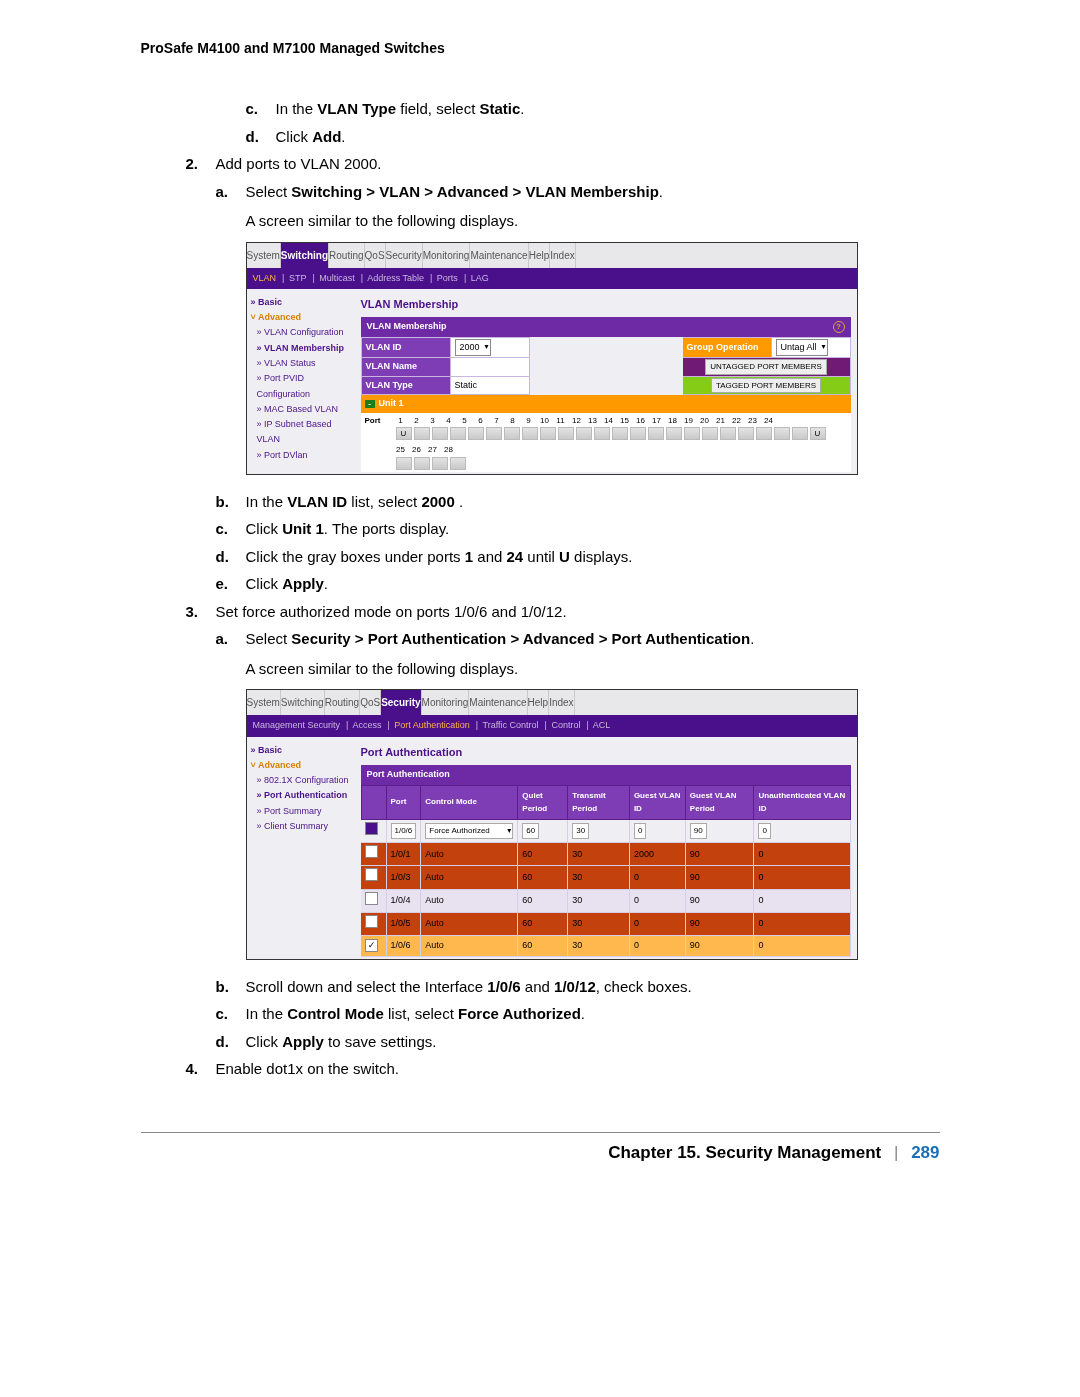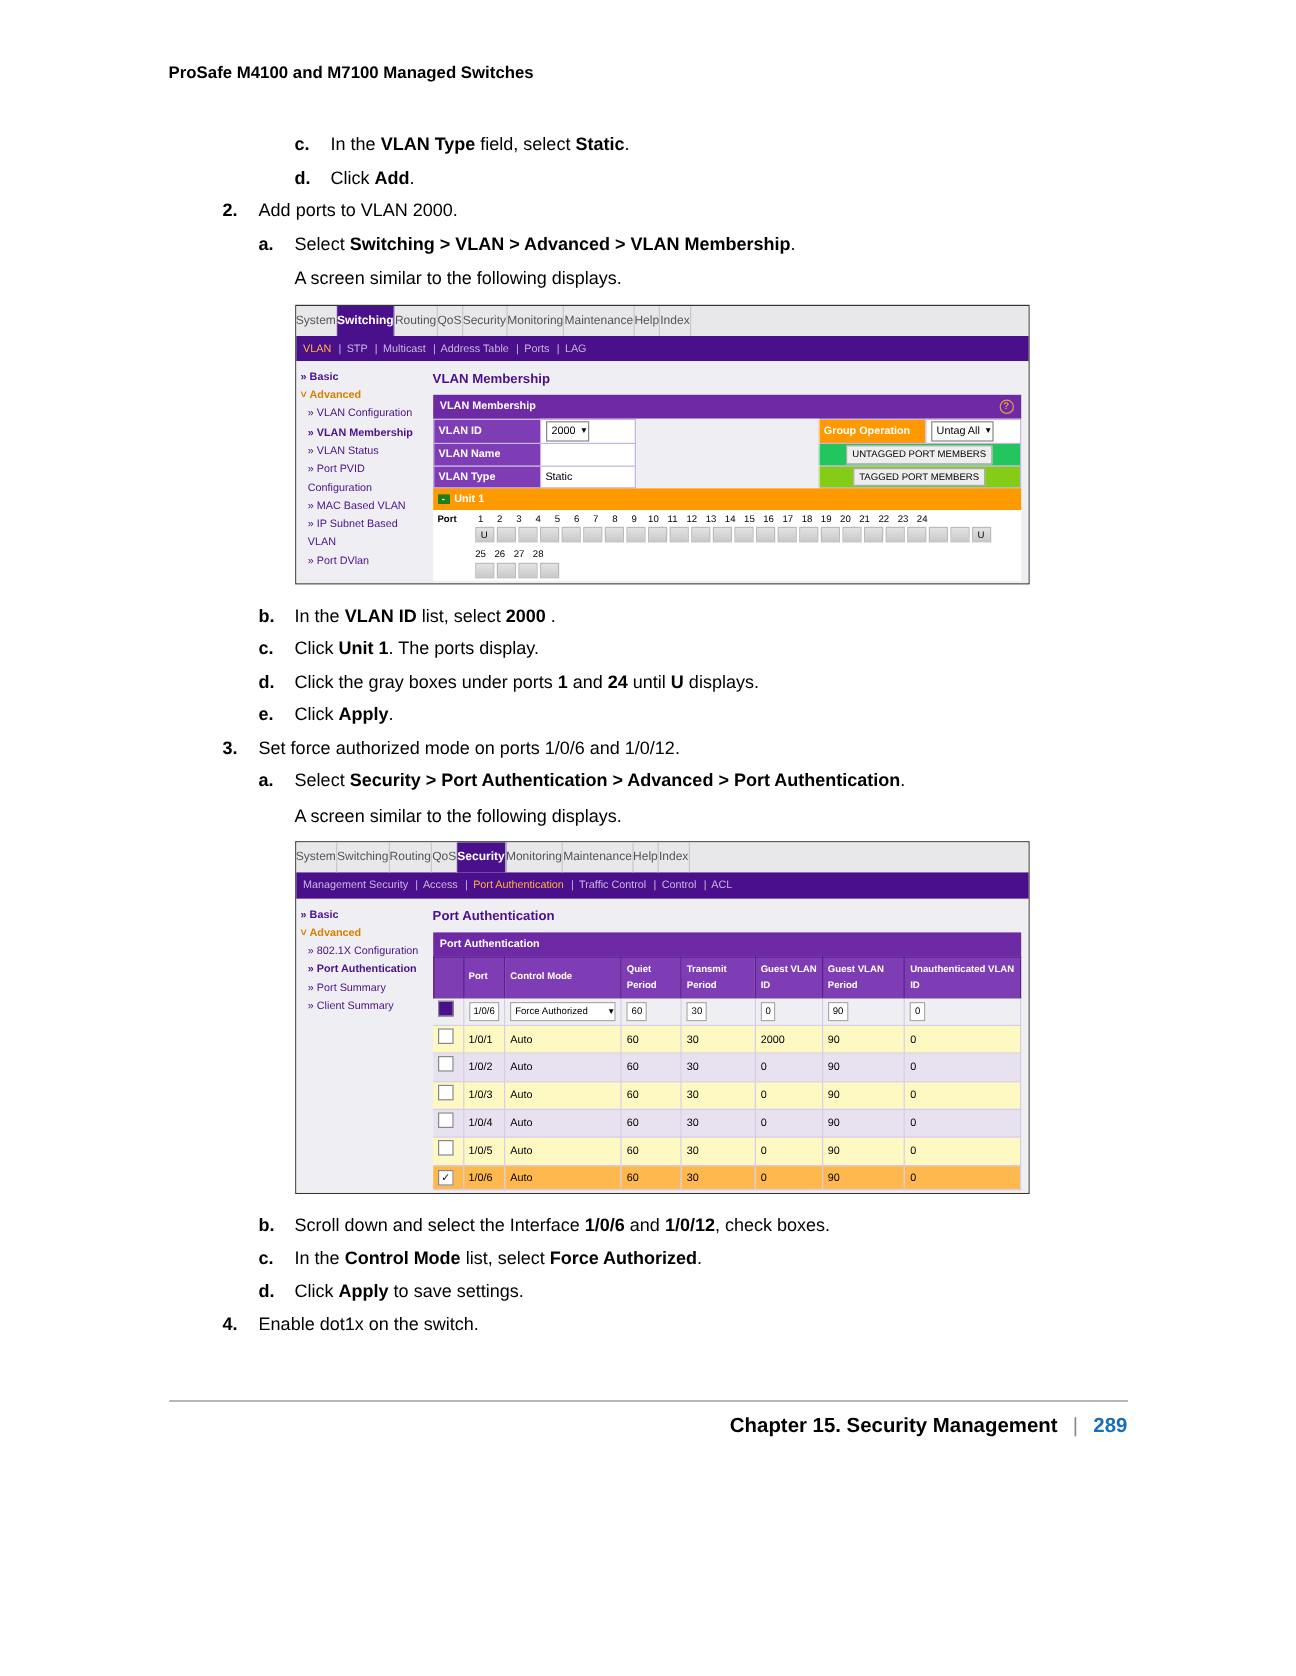--- a/index.html
+++ b/index.html
@@ -5,21 +5,21 @@
   body {
     margin: 0;
     padding: 0;
     background: #fff;
     font-family: Arial, Helvetica, sans-serif;
     color: #000;
     font-size: 15px;
   }
   .page {
     width: 959px;
-    margin: 12px auto;
+    margin: 0 auto;
     padding: 40px 80px 40px 80px;
     box-sizing: border-box;
   }
   .doc-header {
     font-weight: bold;
     font-size: 14px;
     margin-bottom: 40px;
   }
   .content {
     padding-left: 45px;
@@ -210,21 +210,21 @@
   }
   table.grid td {
     padding: 2px 4px;
     border-right: 1px solid #d8cde6;
     border-bottom: 1px solid #d8cde6;
   }
   table.grid tr.hdrrow td {
     background: #efeff3;
   }
   table.grid tr.alt td { background: #e8e2f0; }
-  table.grid tr.norm td { background: #fef9c3; }
+  table.grid tr.norm td { background: #c2410c; }
   table.grid tr.selrow td { background: #ffb84d; }
   .chk {
     width: 11px; height: 11px; border: 1px solid #888; background: #fff; display: inline-block;
     font-size: 9px; line-height: 10px; text-align: center; color: #000;
   }
   .chk.sq { background: #4a0f8a; }
   .pill {
     background: #fff; border: 1px solid #aaa; padding: 0 3px; display: inline-block; font-size: 8px;
   }
   .pill-wide { width: 80px; }
@@ -306,21 +306,21 @@
               <td class="lab">VLAN ID</td>
               <td class="val"><span class="sel">2000</span></td>
               <td class="blank"></td>
               <td class="lab" style="background:#ff9900">Group Operation</td>
               <td class="val"><span class="sel">Untag All</span></td>
             </tr>
             <tr>
               <td class="lab">VLAN Name</td>
               <td class="val"></td>
               <td class="blank"></td>
-              <td colspan="2" style="text-align:center; background:#22c55e"><span class="btn-sm">UNTAGGED PORT MEMBERS</span></td>
+              <td colspan="2" style="text-align:center; background:#701a75"><span class="btn-sm">UNTAGGED PORT MEMBERS</span></td>
             </tr>
             <tr>
               <td class="lab">VLAN Type</td>
               <td class="val">Static</td>
               <td class="blank"></td>
               <td colspan="2" style="text-align:center; background:#84cc16"><span class="btn-sm">TAGGED PORT MEMBERS</span></td>
             </tr>
           </tbody>
             </table>
           <div class="unit-row">
@@ -500,30 +500,20 @@
                 <tr class="norm">
                   <td><span class="chk"></span></td>
                   <td>1/0/1</td>
                   <td>Auto</td>
                   <td>60</td>
                   <td>30</td>
                   <td>2000</td>
                   <td>90</td>
                   <td>0</td>
                 </tr>
-                <tr class="alt">
-                  <td><span class="chk"></span></td>
-                  <td>1/0/2</td>
-                  <td>Auto</td>
-                  <td>60</td>
-                  <td>30</td>
-                  <td>0</td>
-                  <td>90</td>
-                  <td>0</td>
-                </tr>
                 <tr class="norm">
                   <td><span class="chk"></span></td>
                   <td>1/0/3</td>
                   <td>Auto</td>
                   <td>60</td>
                   <td>30</td>
                   <td>0</td>
                   <td>90</td>
                   <td>0</td>
                 </tr>

